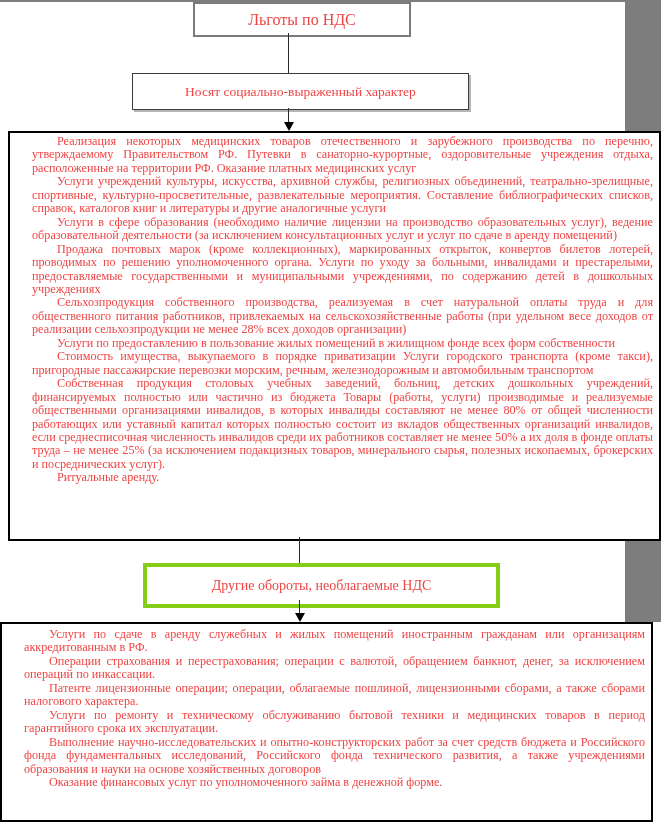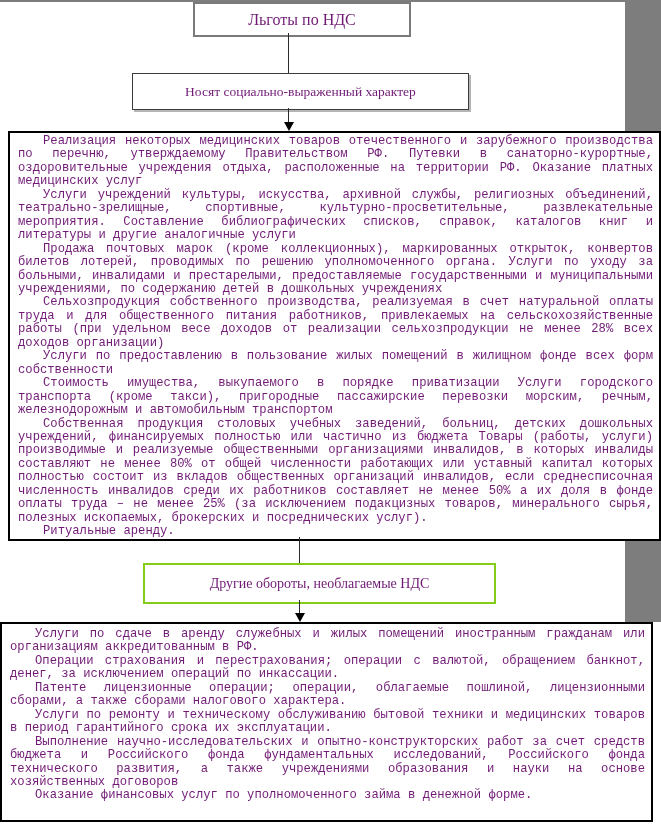--- a/index.html
+++ b/index.html
@@ -1,45 +1,45 @@
 <!DOCTYPE html>
 <html><head>
 <meta charset="utf-8">
 <style>
   html,body{margin:0;padding:0;background:#fff;}
   .page{
     position:relative;width:661px;height:828px;background:#fff;overflow:hidden;
-    font-family:"Liberation Serif","DejaVu Serif",serif;color:#701a75;
+    font-family:"Liberation Serif","DejaVu Serif",serif;color:#ef4444;
   }
   .abs{position:absolute;}
   
   .gray{background:#7d7d7d;}
   .top-strip{left:0;top:0;width:661px;height:2px;}
   .gray-right-top{left:625px;top:0;width:36px;height:131px;}
   .gray-right-mid{left:625px;top:540px;width:36px;height:82px;}
   .gray-bottom-left{left:0;top:773px;width:8px;height:34px;}
   
   .node{background:#fff;display:flex;align-items:center;justify-content:center;text-align:center;}
   .title-box{left:193px;top:2px;width:214px;height:31px;border:2px solid #7a7a7a;font-size:16px;}
   .subtitle-box{left:132px;top:73px;width:335px;height:35px;border:1px solid #3c3c3c;box-shadow:2px 2px 0 #b5b5b5;font-size:13.5px;align-items:center;}
-  .other-box-label{left:143px;top:563px;width:349px;height:37px;border:2px solid #84cc16;font-size:14px;}
+  .other-box-label{left:143px;top:563px;width:349px;height:37px;border:4px solid #84cc16;font-size:14px;}
   
   .vline{width:1px;background:#2b2b2b;}
   .c1{left:288px;top:33px;height:40px;}
   .c2{left:288px;top:108px;height:15px;}
   .c3{left:299px;top:537px;height:26px;}
   .c4{left:299px;top:600px;height:13px;}
   .arrowhead{width:0;height:0;border-left:5px solid transparent;border-right:5px solid transparent;border-top:9px solid #000;}
   .a1{left:284px;top:122px;}
   .a2{left:295px;top:613px;}
   
   .big-box{background:#fff;border:2px solid #000;overflow:hidden;}
   .box-a{left:8px;top:131px;width:649px;height:406px;}
   .box-b{left:0;top:622px;width:649px;height:196px;}
-  .box-text{padding:2px 6px 0 8px;font-size:12.2px;line-height:13.45px;font-family:Liberation Mono, monospace;}
+  .box-text{padding:2px 6px 0 22px;font-size:12.2px;line-height:13.45px;}
   .box-text p{margin:0;text-indent:25px;text-align:justify;}
   .box-b .box-text{padding-top:4px;}
 </style>
 </head>
 <body>
 
 <div class="page">
 
   <div class="abs gray top-strip" style="background: rgb(125, 125, 125);"></div>
   <div class="abs gray gray-right-top" style="background: rgb(125, 125, 125);"></div>
@@ -56,20 +56,21 @@
     <span>Носят социально-выраженный характер</span>
   </div>
 
   <div class="abs vline c2"></div>
   <div class="abs arrowhead a1"></div>
 
   <div class="abs big-box box-a">
     <div class="box-text">
         <p>Реализация некоторых медицинских товаров отечественного и зарубежного производства по перечню, утверждаемому Правительством РФ. Путевки в санаторно-курортные, оздоровительные учреждения отдыха, расположенные на территории РФ. Оказание платных медицинских услуг</p>
         <p>Услуги учреждений культуры, искусства, архивной службы, религиозных объединений, театрально-зрелищные, спортивные, культурно-просветительные, развлекательные мероприятия. Составление библиографических списков, справок, каталогов книг и литературы и другие аналогичные услуги</p>
+        <p>Услуги в сфере образования (необходимо наличие лицензии на производство образовательных услуг), ведение образовательной деятельности (за исключением консультационных услуг и услуг по сдаче в аренду помещений)</p>
         <p>Продажа почтовых марок (кроме коллекционных), маркированных открыток, конвертов билетов лотерей, проводимых по решению уполномоченного органа. Услуги по уходу за больными, инвалидами и престарелыми, предоставляемые государственными и муниципальными учреждениями, по содержанию детей в дошкольных учреждениях</p>
         <p>Сельхозпродукция собственного производства, реализуемая в счет натуральной оплаты труда и для общественного питания работников, привлекаемых на сельскохозяйственные работы (при удельном весе доходов от реализации сельхозпродукции не менее 28% всех доходов организации)</p>
         <p>Услуги по предоставлению в пользование жилых помещений в жилищном фонде всех форм собственности</p>
         <p>Стоимость имущества, выкупаемого в порядке приватизации Услуги городского транспорта (кроме такси), пригородные пассажирские перевозки морским, речным, железнодорожным и автомобильным транспортом</p>
         <p>Собственная продукция столовых учебных заведений, больниц, детских дошкольных учреждений, финансируемых полностью или частично из бюджета Товары (работы, услуги) производимые и реализуемые общественными организациями инвалидов, в которых инвалиды составляют не менее 80% от общей численности работающих или уставный капитал которых полностью состоит из вкладов общественных организаций инвалидов, если среднесписочная численность инвалидов среди их работников составляет не менее 50% а их доля в фонде оплаты труда – не менее 25% (за исключением подакцизных товаров, минерального сырья, полезных ископаемых, брокерских и посреднических услуг).</p>
         <p>Ритуальные аренду.</p>
       </div>
   </div>
 
   <div class="abs vline c3"></div>

